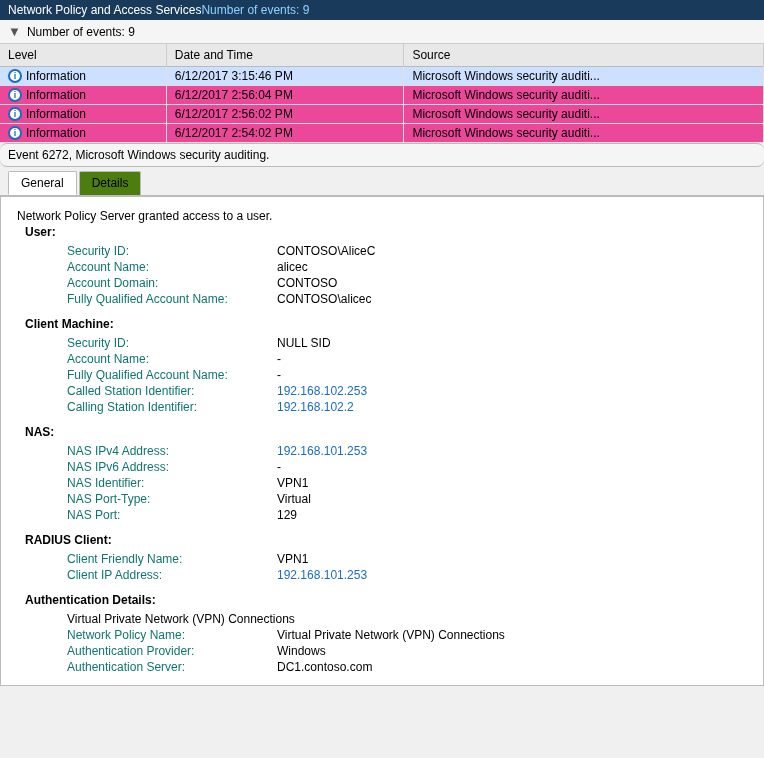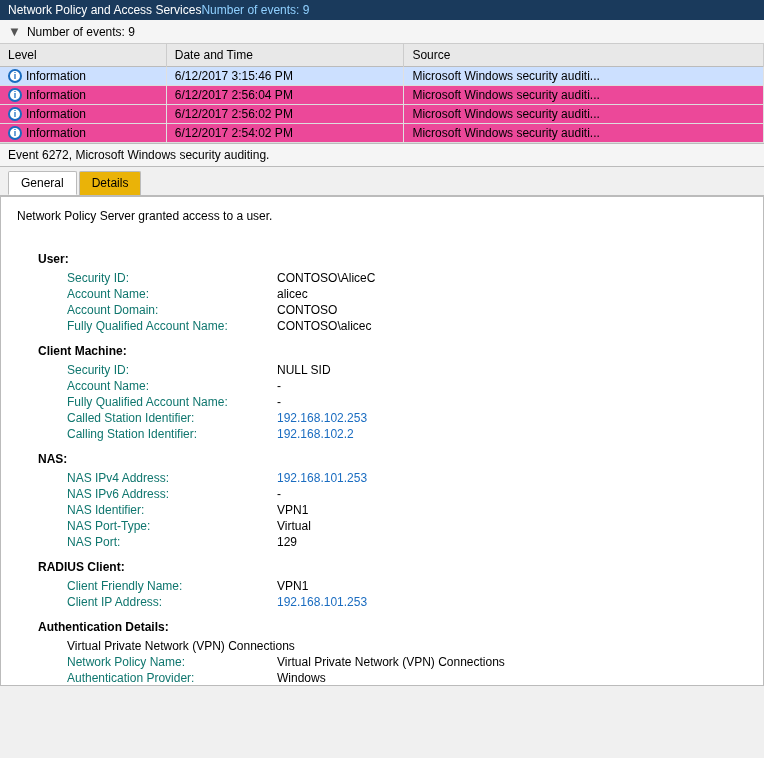--- a/index.html
+++ b/index.html
@@ -91,33 +91,34 @@
       color: #1a6cc0;
       flex-shrink: 0;
     }
 
     .event-description-bar {
       background: #f5f5f5;
       border-bottom: 1px solid #bbb;
       border-top: 1px solid #bbb;
       padding: 4px 8px;
       font-size: 12px;
+      border-radius: 7px;
     }
 
     .tabs-container {
       background: #f0f0f0;
       border-bottom: 1px solid #bbb;
       display: flex;
       padding: 4px 8px 0 8px;
       gap: 2px;
     }
 
     .tab {
       padding: 4px 12px;
-      background: #eab308;
+      background: #4d7c0f;
       border: 1px solid #bbb;
       border-bottom: none;
       cursor: pointer;
       font-size: 12px;
       border-radius: 2px 2px 0 0;
     }
 
     .tab.active {
       background: #fff;
       border-bottom: 1px solid #fff;
@@ -128,33 +129,33 @@
       background: #fff;
       border: 1px solid #bbb;
       margin: 0;
       padding: 12px 16px;
       overflow-y: auto;
       height: 490px;
     }
 
     .detail-summary {
       font-size: 12px;
-      margin-bottom: 29px;
+      margin-bottom: 2px;
       color: #000;
     }
 
     .detail-section {
       margin-bottom: 10px;
     }
 
     .detail-section-title {
       font-weight: bold;
       font-size: 12px;
       margin-bottom: 4px;
-      margin-left: 21px;
+      margin-left: 8px;
     }
 
     .detail-row {
       display: flex;
       padding: 1px 0;
       padding-left: 50px;
       font-size: 12px;
     }
 
     .detail-label {

